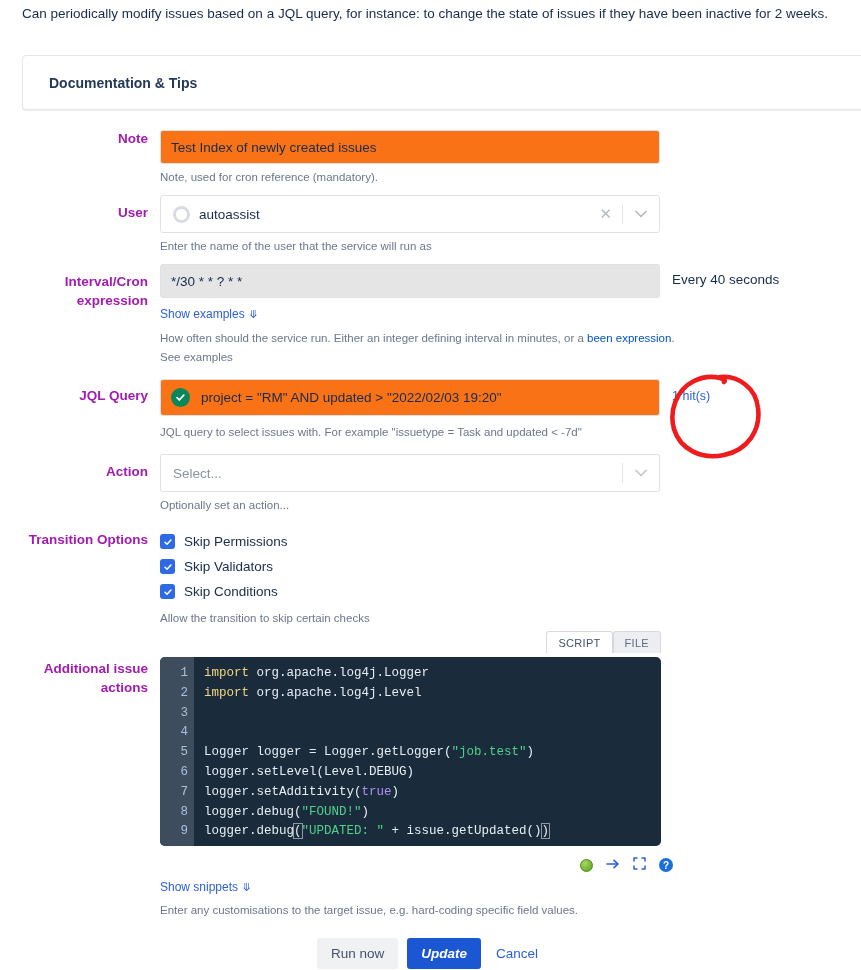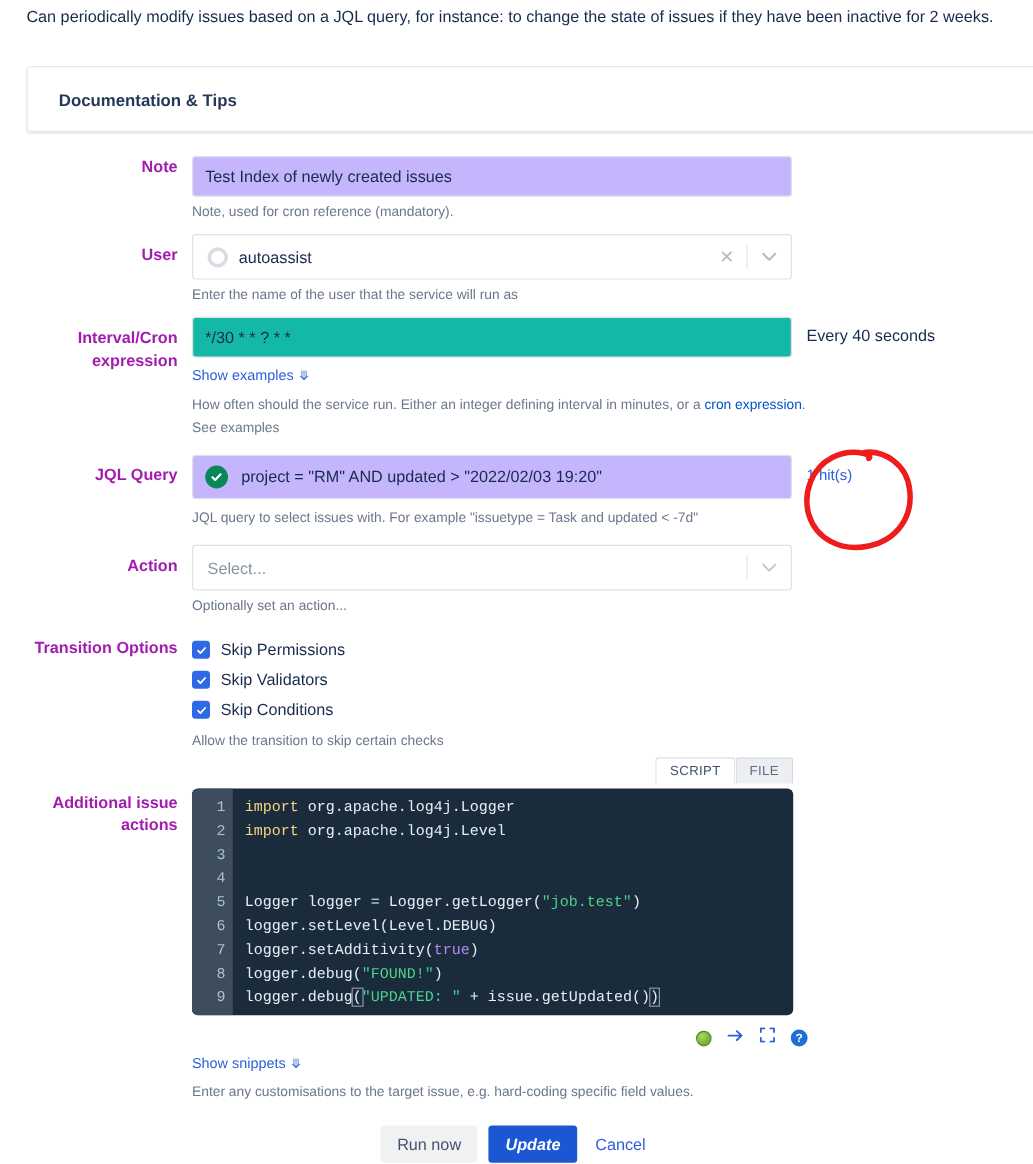--- a/index.html
+++ b/index.html
@@ -42,27 +42,27 @@
     text-align: right; padding-right: 12px;
     font-size: 13.5px; color: #a21caf; font-weight: 600;
     line-height: 18px;
   }
   .lbl.two-line { line-height: 19px; }
   .fld { flex: 1 1 auto; position: relative; }
 
   .input {
     width: 500px; height: 34px;
     border: 1px solid #dfe1e6; border-radius: 3px;
-    background: #c4b5fd;
+    background: #f97316;
     font-size: 13.5px; color: #172b4d;
     padding: 0 10px;
     display: flex; align-items: center;
     font-family: "Liberation Sans", sans-serif;
   }
-  .input.white { background: #14b8a6; }
+  .input.white { background: #e5e5e5; }
   .helper {
     font-size: 11.5px; color: #6b778c;
     margin-top: 5px; line-height: 16px;
   }
   .link { color: #0052cc; text-decoration: none; }
   .link-blue { color: #2b5fd9; font-size: 12px; text-decoration: none; }
 
   
   .select {
     width: 500px; height: 38px;
@@ -231,21 +231,21 @@
 
     <div class="row" style="margin-bottom:8px;">
       <div class="lbl two-line" style="padding-top:8px;">Interval/Cron expression</div>
       <div class="fld">
         <div class="input white" title="*/30 * * ? * *">*/30 * * ? * *</div>
         <div class="side-note">Every 40 seconds</div>
         <div style="margin-top:6px;">
           <a class="link-blue" href="#">Show examples</a><span style="color:#2b5fd9;font-size:11px;margin-left:4px;">⤋</span>
         </div>
         <div class="helper" style="margin-top:8px;">
-          <span>How often should the service run. Either an integer defining interval in minutes, or a </span><a class="link" href="#">cron expression</a><span>.</span>
+          <span>How often should the service run. Either an integer defining interval in minutes, or a </span><a class="link" href="#">been expression</a><span>.</span>
         </div>
         <div class="helper" style="margin-top:3px;">See examples</div>
       </div>
     </div>
 
     <div class="row" style="margin-bottom:10px;margin-top:14px;">
       <div class="lbl" style="padding-top:8px;">JQL Query</div>
       <div class="fld">
         <div class="input" style="height:37px;" title="Enter JQL query">
           <span class="ok-badge">

